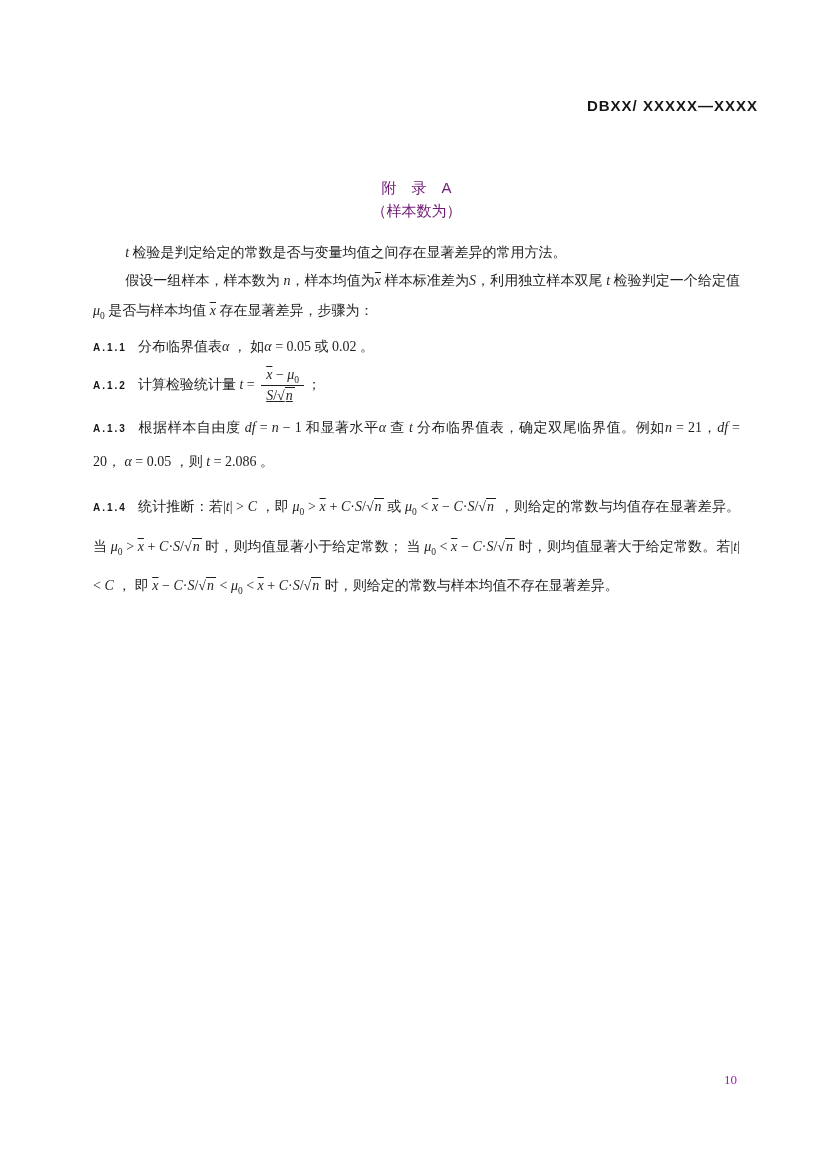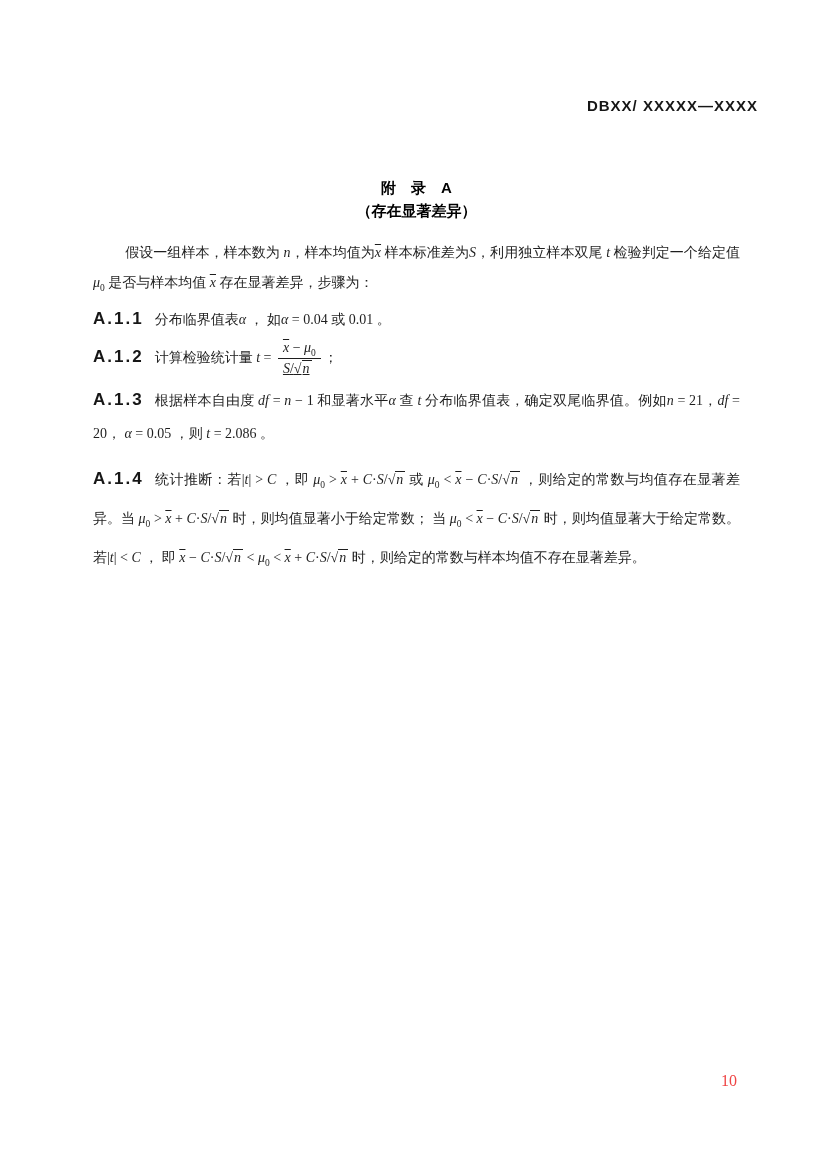--- a/index.html
+++ b/index.html
@@ -24,40 +24,40 @@
   }
   .content {
     position: absolute;
     left: 93px;
     right: 86px;
     top: 176px;
   }
   .title-block {
     text-align: center;
     font-family: "Liberation Sans", "DejaVu Sans", sans-serif;
-    font-weight: bold;
+    font-weight: normal;
     font-size: 15px;
     line-height: 23px;
-    color: #000000;
+    color: #701a75;
   }
   .para {
     margin: 0;
     font-size: 14px;
     text-align: justify;
   }
   .p1 { margin-top: 17px; line-height: 27px; text-indent: 2.3em; }
-  .p2 { margin-top: 16px;  line-height: 30px; text-indent: 2.3em; }
+  .p2 { margin-top: 0px;  line-height: 30px; text-indent: 2.3em; }
   .item { margin-top: 8px; line-height: 26px; }
   .item-a12 { margin-top: 3px; line-height: 42px; }
   .item-a13 { margin-top: 4px; line-height: 33px; }
   .item-a14 { margin-top: 9px; line-height: 39px; }
   .label {
     font-family: "Liberation Sans", "DejaVu Sans", sans-serif;
     font-weight: bold;
-    font-size: 17px;
+    font-size: 10px;
     letter-spacing: 2px;
     margin-right: 11px;
     color: #161616;
   }
   .run-t { font-style: normal; }
   .run-i { font-style: italic; font-family: "Liberation Serif", "DejaVu Serif", serif; }
   .run-bar { font-style: italic; text-decoration: overline; font-family: "Liberation Serif", "DejaVu Serif", serif; }
   sub.msub { font-size: 9.5px; line-height: 0; font-style: normal; }
   .frac {
     display: inline-block;
@@ -69,42 +69,43 @@
   }
   .frac .num { display: block; padding: 0 5px 1px; border-bottom: 1px solid currentColor; }
   .frac .den { display: block; padding: 1px 5px 0; text-decoration: underline; }
   .sqrt { white-space: nowrap; }
   .sqrt .rad-sign { font-style: normal; }
   .sqrt .rad { border-top: 1px solid currentColor; padding: 0 2px 0 1px; font-style: italic; }
   .page-number {
     position: absolute;
     top: 1072px;
     right: 89px;
-    font-size: 16px;
-    color: #ef4444;
+    font-size: 13px;
+    color: #a21caf;
   }
 </style>
 </head>
 <body>
 
 <div class="page">
 
   <div class="doc-header">DBXX/ XXXXX—XXXX</div>
 
   <div class="content">
 
     <div class="title-block">
       <div>附　录　A</div>
-      <div>（存在显著差异）</div>
+      <div>（样本数为）</div>
     </div>
 
+    <p class="para p1"><span class="run-i">t</span><span class="run-t"> 检验是判定给定的常数是否与变量均值之间存在显著差异的常用方法。</span></p>
 
     <p class="para p2"><span class="run-t">假设一组样本，样本数为 </span><span class="run-i">n</span><span class="run-t">，样本均值为</span><span class="run-bar">x</span><span class="run-t"> 样本标准差为</span><span class="run-i">S</span><span class="run-t">，利用独立样本双尾 </span><span class="run-i">t</span><span class="run-t"> 检验判定一个给定值 </span><span class="run-i">μ</span><sub class="msub">0</sub><span class="run-t"> 是否与样本均值 </span><span class="run-bar">x</span><span class="run-t"> 存在显著差异，步骤为：</span></p>
 
-    <p class="para item"><span class="label">A.1.1</span><span><span class="run-t">分布临界值表</span><span class="run-i">α</span><span class="run-t"> ， 如</span><span class="run-i">α</span><span class="run-t"> = 0.04 或 0.01 。</span></span></p>
+    <p class="para item"><span class="label">A.1.1</span><span><span class="run-t">分布临界值表</span><span class="run-i">α</span><span class="run-t"> ， 如</span><span class="run-i">α</span><span class="run-t"> = 0.05 或 0.02 。</span></span></p>
 
     <p class="para item item-a12"><span class="label">A.1.2</span><span><span class="run-t">计算检验统计量 </span><span class="run-i">t</span><span class="run-t"> = </span><span class="frac"><span class="num"><span class="run-bar">x</span><span class="run-t"> − </span><span class="run-i">μ</span><sub class="msub">0</sub></span><span class="den"><span class="run-i">S</span><span class="run-t">/</span><span class="sqrt"><span class="rad-sign">√</span><span class="rad"><span class="run-i">n</span></span></span></span></span><span class="run-t">；</span></span></p>
 
     <p class="para item item-a13"><span class="label">A.1.3</span><span><span class="run-t">根据样本自由度 </span><span class="run-i">df</span><span class="run-t"> = </span><span class="run-i">n</span><span class="run-t"> − 1 和显著水平</span><span class="run-i">α</span><span class="run-t"> 查 </span><span class="run-i">t</span><span class="run-t"> 分布临界值表，确定双尾临界值。例如</span><span class="run-i">n</span><span class="run-t"> = 21，</span><span class="run-i">df</span><span class="run-t"> = 20， </span><span class="run-i">α</span><span class="run-t"> = 0.05 ，则 </span><span class="run-i">t</span><span class="run-t"> = 2.086 。</span></span></p>
 
     <p class="para item item-a14"><span class="label">A.1.4</span><span><span class="run-t">统计推断：若</span><span class="run-t">|</span><span class="run-i">t</span><span class="run-t">| &gt; </span><span class="run-i">C</span><span class="run-t"> ，即 </span><span class="run-i">μ</span><sub class="msub">0</sub><span class="run-t"> &gt; </span><span class="run-bar">x</span><span class="run-t"> + </span><span class="run-i">C</span><span class="run-t">·</span><span class="run-i">S</span><span class="run-t">/</span><span class="sqrt"><span class="rad-sign">√</span><span class="rad"><span class="run-i">n</span></span></span><span class="run-t"> 或 </span><span class="run-i">μ</span><sub class="msub">0</sub><span class="run-t"> &lt; </span><span class="run-bar">x</span><span class="run-t"> − </span><span class="run-i">C</span><span class="run-t">·</span><span class="run-i">S</span><span class="run-t">/</span><span class="sqrt"><span class="rad-sign">√</span><span class="rad"><span class="run-i">n</span></span></span><span class="run-t"> ，则给定的常数与均值存在显著差异。当 </span><span class="run-i">μ</span><sub class="msub">0</sub><span class="run-t"> &gt; </span><span class="run-bar">x</span><span class="run-t"> + </span><span class="run-i">C</span><span class="run-t">·</span><span class="run-i">S</span><span class="run-t">/</span><span class="sqrt"><span class="rad-sign">√</span><span class="rad"><span class="run-i">n</span></span></span><span class="run-t"> 时，则均值显著小于给定常数； 当 </span><span class="run-i">μ</span><sub class="msub">0</sub><span class="run-t"> &lt; </span><span class="run-bar">x</span><span class="run-t"> − </span><span class="run-i">C</span><span class="run-t">·</span><span class="run-i">S</span><span class="run-t">/</span><span class="sqrt"><span class="rad-sign">√</span><span class="rad"><span class="run-i">n</span></span></span><span class="run-t"> 时，则均值显著大于给定常数。若</span><span class="run-t">|</span><span class="run-i">t</span><span class="run-t">| &lt; </span><span class="run-i">C</span><span class="run-t"> ， 即 </span><span class="run-bar">x</span><span class="run-t"> − </span><span class="run-i">C</span><span class="run-t">·</span><span class="run-i">S</span><span class="run-t">/</span><span class="sqrt"><span class="rad-sign">√</span><span class="rad"><span class="run-i">n</span></span></span><span class="run-t"> &lt; </span><span class="run-i">μ</span><sub class="msub">0</sub><span class="run-t"> &lt; </span><span class="run-bar">x</span><span class="run-t"> + </span><span class="run-i">C</span><span class="run-t">·</span><span class="run-i">S</span><span class="run-t">/</span><span class="sqrt"><span class="rad-sign">√</span><span class="rad"><span class="run-i">n</span></span></span><span class="run-t"> 时，则给定的常数与样本均值不存在显著差异。</span></span></p>
 
   </div>
 
   <div class="page-number">10</div>

